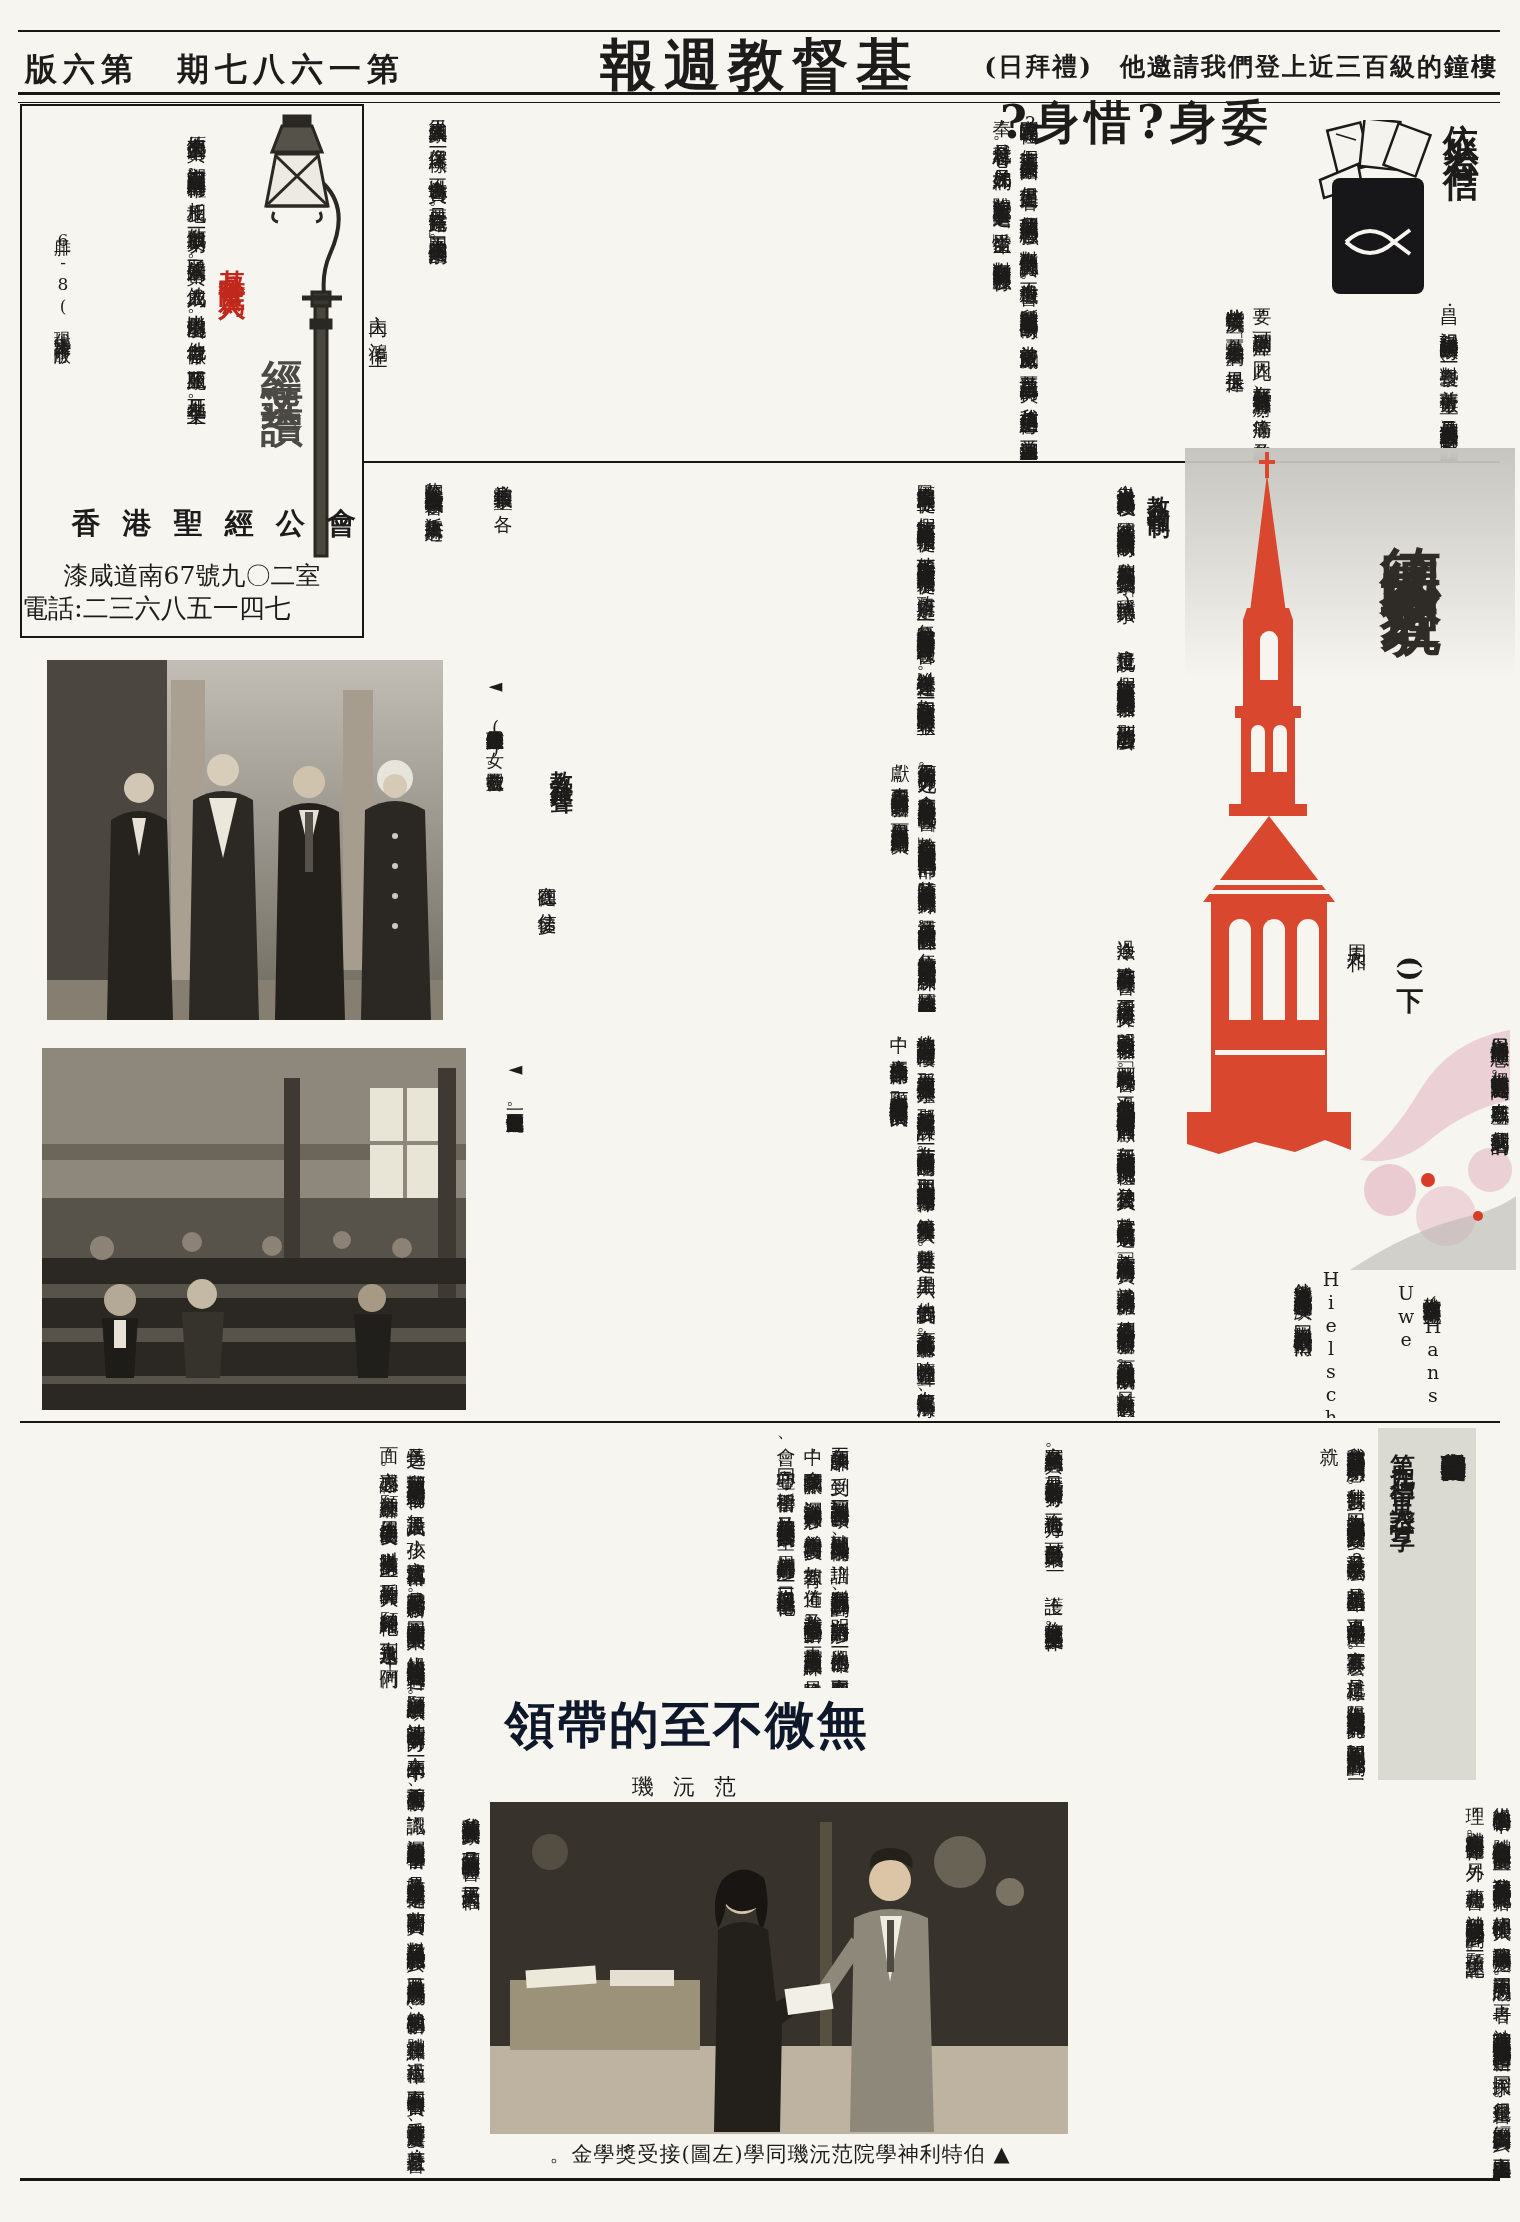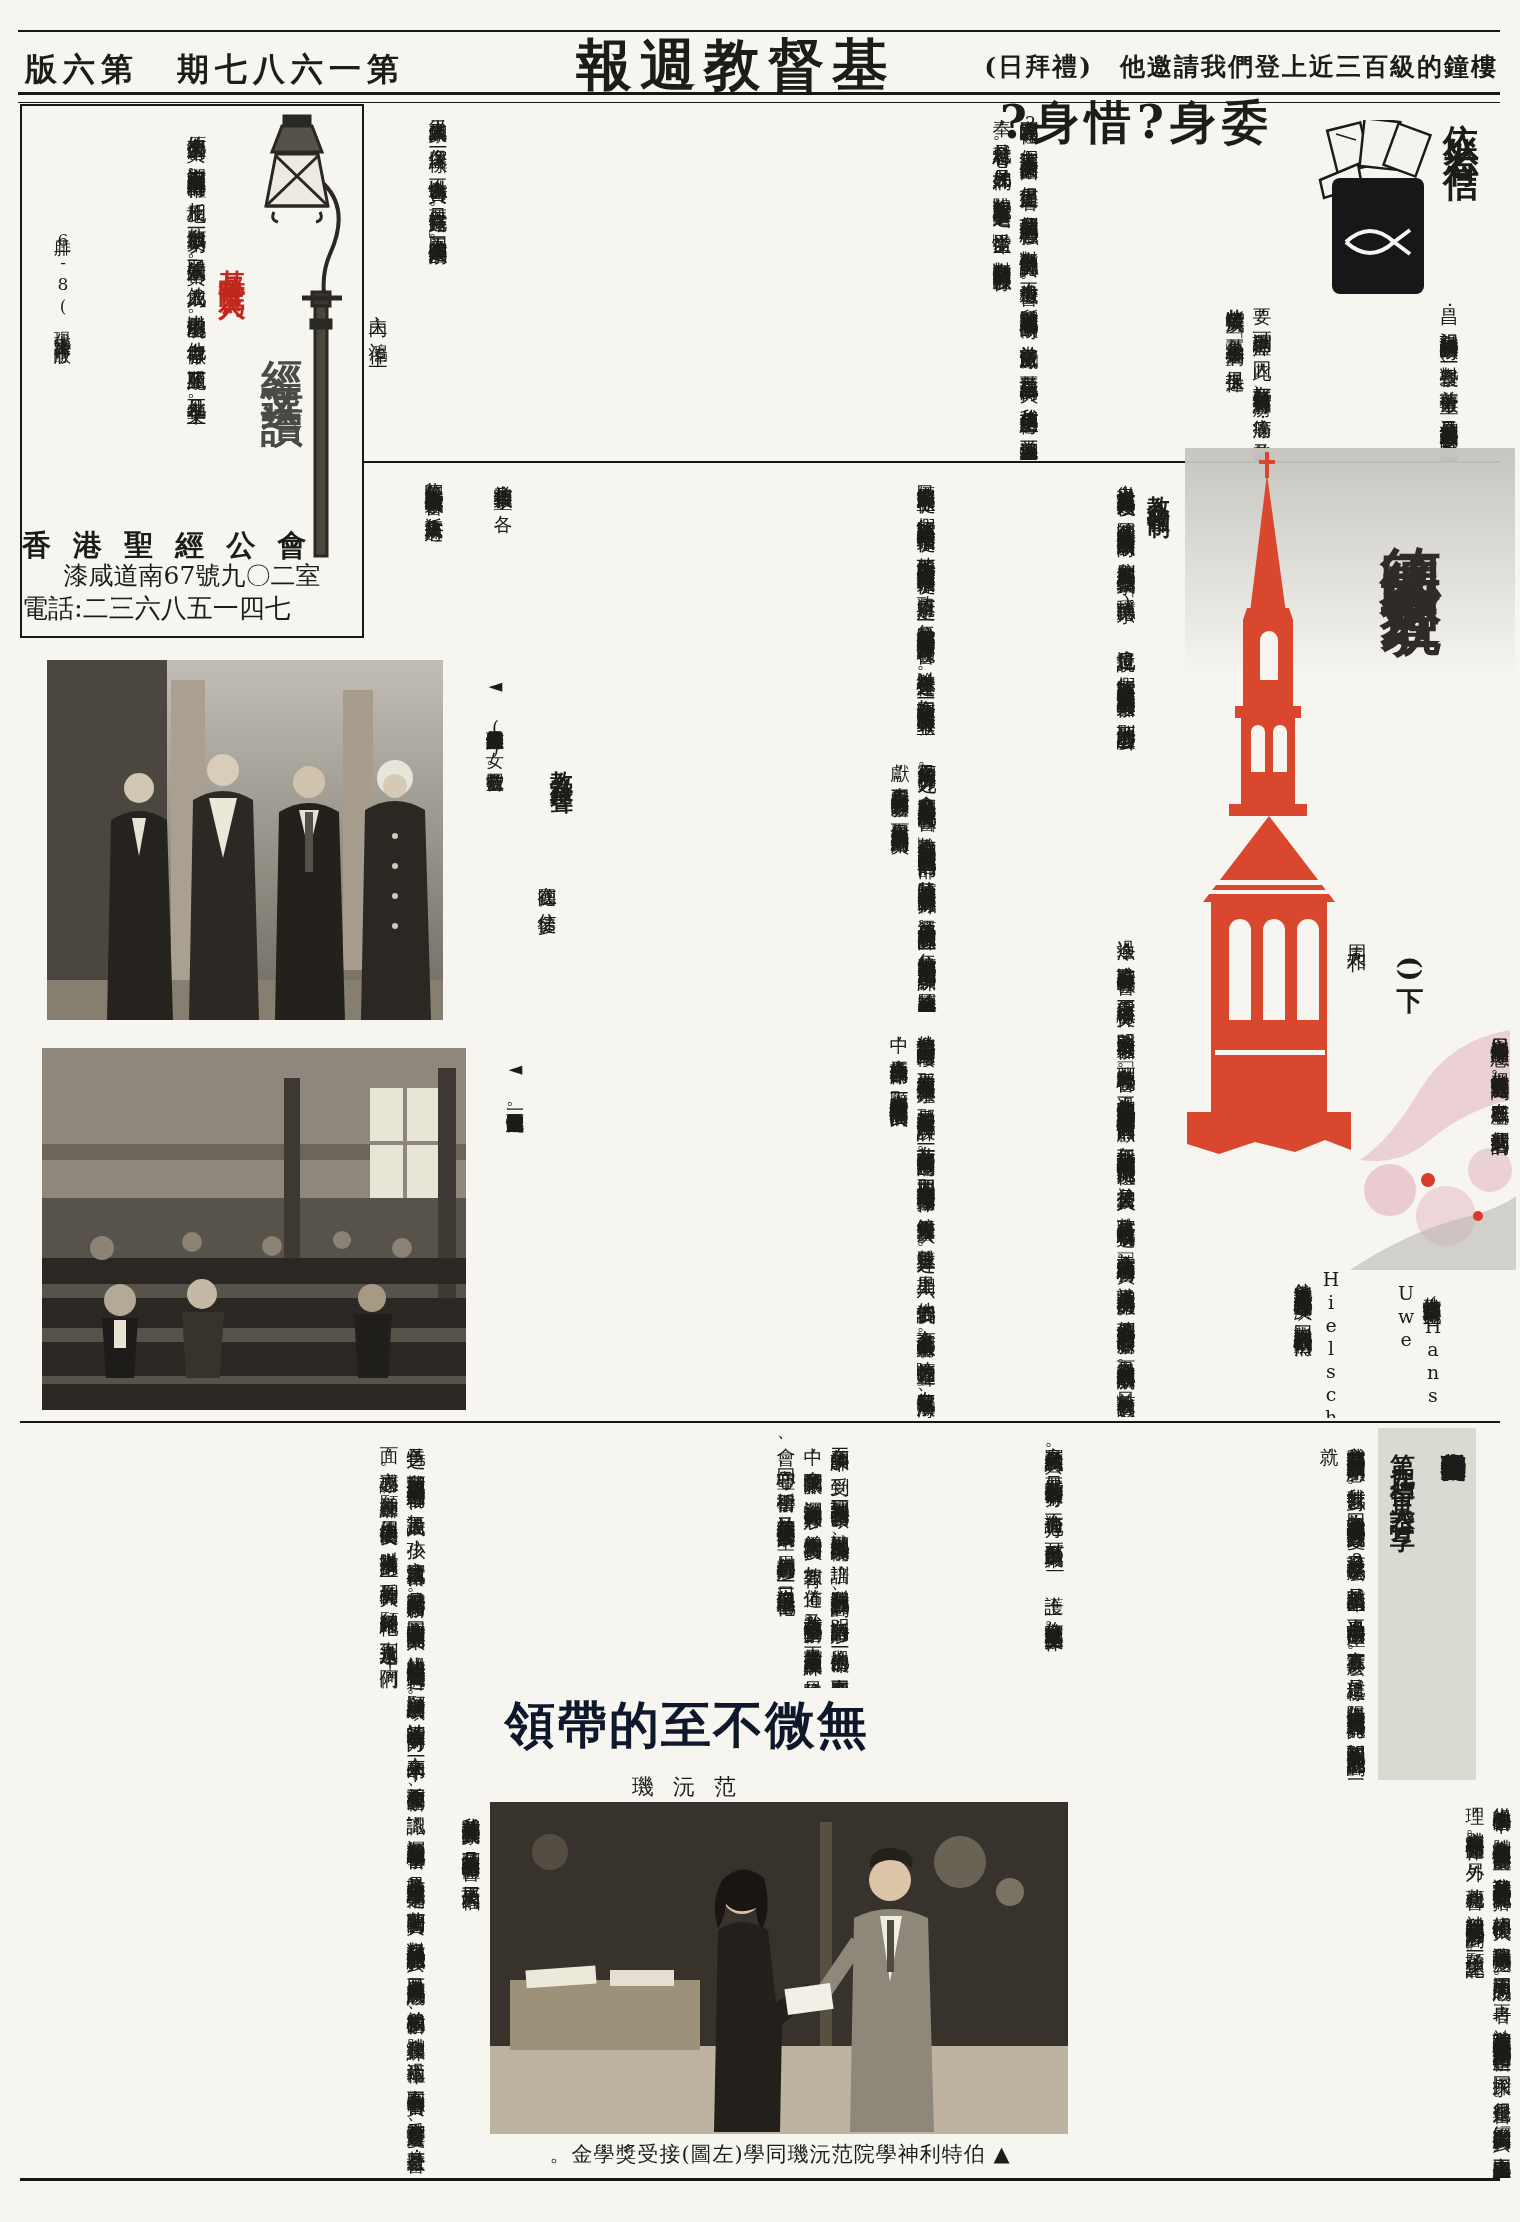--- a/index.html
+++ b/index.html
@@ -13,21 +13,21 @@
   .subhead{font-weight:bold;font-size:23px;letter-spacing:6px;}
   .red{color:#c1281d;}
   svg{display:block;}
 </style>
 </head>
 <body>
 <div id="paper">
 
 <div class="abs rule" style="left:18px;top:30px;width:1482px;height:2px;"></div>
 <div class="abs" style="left:25px;top:48px;font-size:32px;font-weight:bold;letter-spacing:6px;">版六第　期七八六一第</div>
-<div class="abs" style="left:536px;top:28px;width:400px;text-align:center;font-size:56px;font-weight:900;letter-spacing:8px;">報週教督基</div>
+<div class="abs" style="left:560px;top:28px;width:400px;text-align:center;font-size:56px;font-weight:900;letter-spacing:8px;">報週教督基</div>
 <div class="abs" style="right:22px;top:50px;font-size:25px;font-weight:bold;letter-spacing:2px;">(日拜禮)　他邀請我們登上近三百級的鐘樓</div>
 <div class="abs" style="left:18px;top:92px;width:1482px;height:7px;border-top:3px solid #181713;border-bottom:1px solid #181713;"></div>
 
 <div class="abs" style="left:20px;top:104px;width:340px;height:530px;border:2.5px solid #181713;">
 
   <svg class="abs" style="right:8px;top:8px;" width="100" height="458" viewBox="0 0 100 458">
     <g stroke="#2a2822" stroke-width="3" fill="none">
       <rect x="30" y="2" width="26" height="8" fill="#2a2822"></rect>
       <polygon points="18,38 68,38 58,12 28,12" fill="#55524a"></polygon>
       <polygon points="22,40 64,40 74,92 12,92" fill="#eceae2"></polygon>
@@ -38,21 +38,21 @@
       <rect x="58" y="178" width="18" height="14" fill="#3a382f"></rect>
       <line x1="48" y1="184" x2="88" y2="184" stroke-width="5"></line>
       <rect x="61" y="192" width="12" height="250" fill="#4a473d"></rect>
       <rect x="57" y="206" width="20" height="8" fill="#2a2822"></rect>
     </g>
   </svg>
   <div class="abs v" style="right:52px;top:222px;height:280px;font-size:42px;font-weight:bold;color:#4c4a44;letter-spacing:14px;">經文選讀</div>
   <div class="abs v red" style="right:112px;top:142px;height:210px;font-size:27px;font-weight:bold;letter-spacing:5px;">基督降世為人</div>
   <div class="abs v bt" style="right:152px;top:14px;width:166px;height:324px;font-size:19.5px;">他原有上帝的本質,卻沒有濫用跟上帝同等的特權。相反地,他自願放棄一切,取了奴僕的本質。他成為人,以人的形體出現。他自甘卑微,順服至死,且死在十字架上。</div>
   <div class="abs v" style="left:30px;top:120px;height:340px;font-size:17px;letter-spacing:2px;">腓二6-8(現代中文譯本修訂版)</div>
-  <div class="abs" style="left:0;bottom:70px;width:100%;text-align:left;font-size:29px;font-weight:bold;letter-spacing:6px;">香 港 聖 經 公 會</div>
+  <div class="abs" style="left:0;bottom:92px;width:100%;text-align:right;font-size:29px;font-weight:bold;letter-spacing:6px;">香 港 聖 經 公 會</div>
   <div class="abs" style="left:0;bottom:44px;width:100%;text-align:center;font-size:25px;">漆咸道南67號九〇二室</div>
   <div class="abs" style="left:0;bottom:10px;width:100%;font-size:26px;">電話:二三六八五一四七</div>
 </div>
 
 <div class="abs v" style="left:1437px;top:95px;height:200px;font-size:36px;font-weight:bold;letter-spacing:14px;">依然有信</div>
 <div class="abs" style="left:1000px;top:92px;width:320px;font-size:46px;font-weight:900;letter-spacing:6px;">?身惜?身委</div>
 
 <svg class="abs" style="left:1318px;top:120px;" width="118" height="180" viewBox="0 0 118 180">
   <g>
     <rect x="14" y="6" width="34" height="44" fill="#f4f3ee" stroke="#1b1b1b" stroke-width="2.5" transform="rotate(-14 31 28)"></rect>

